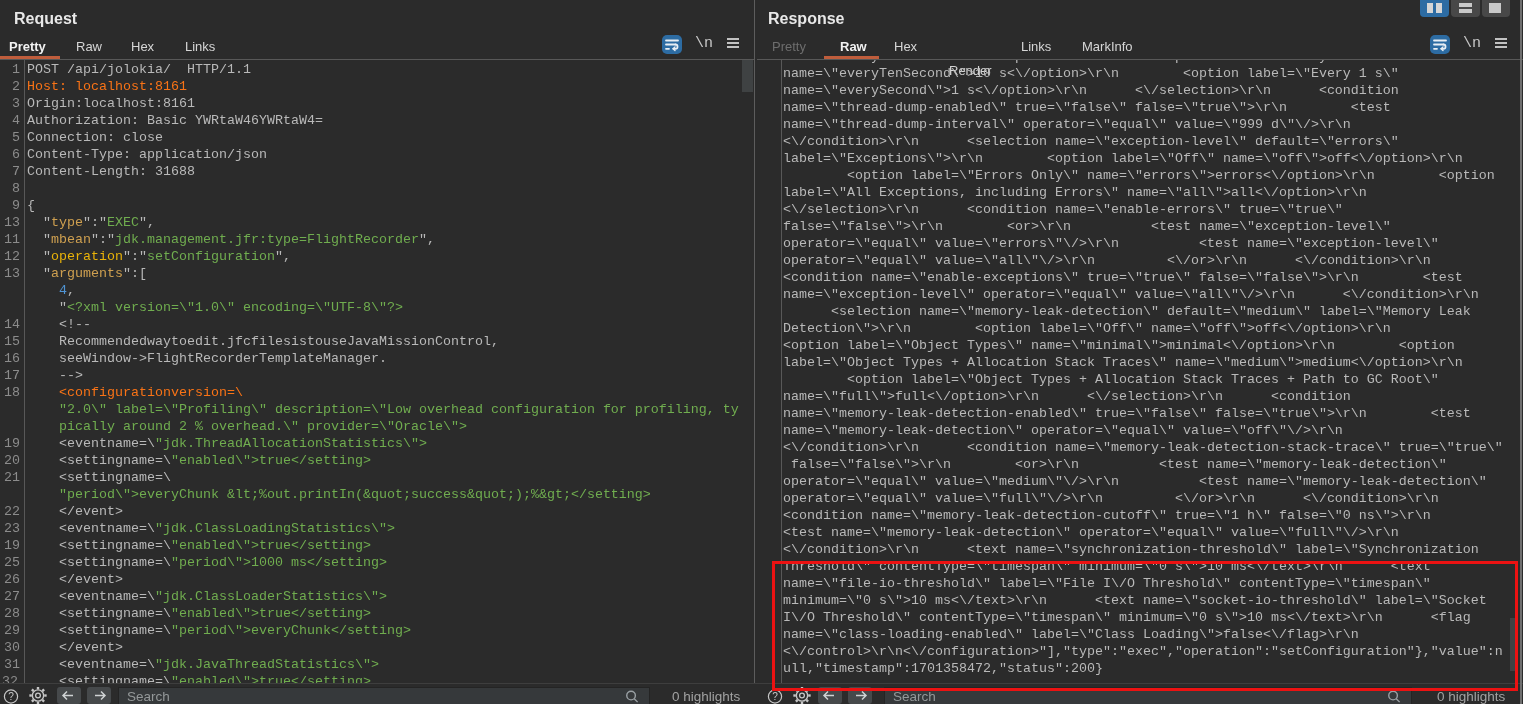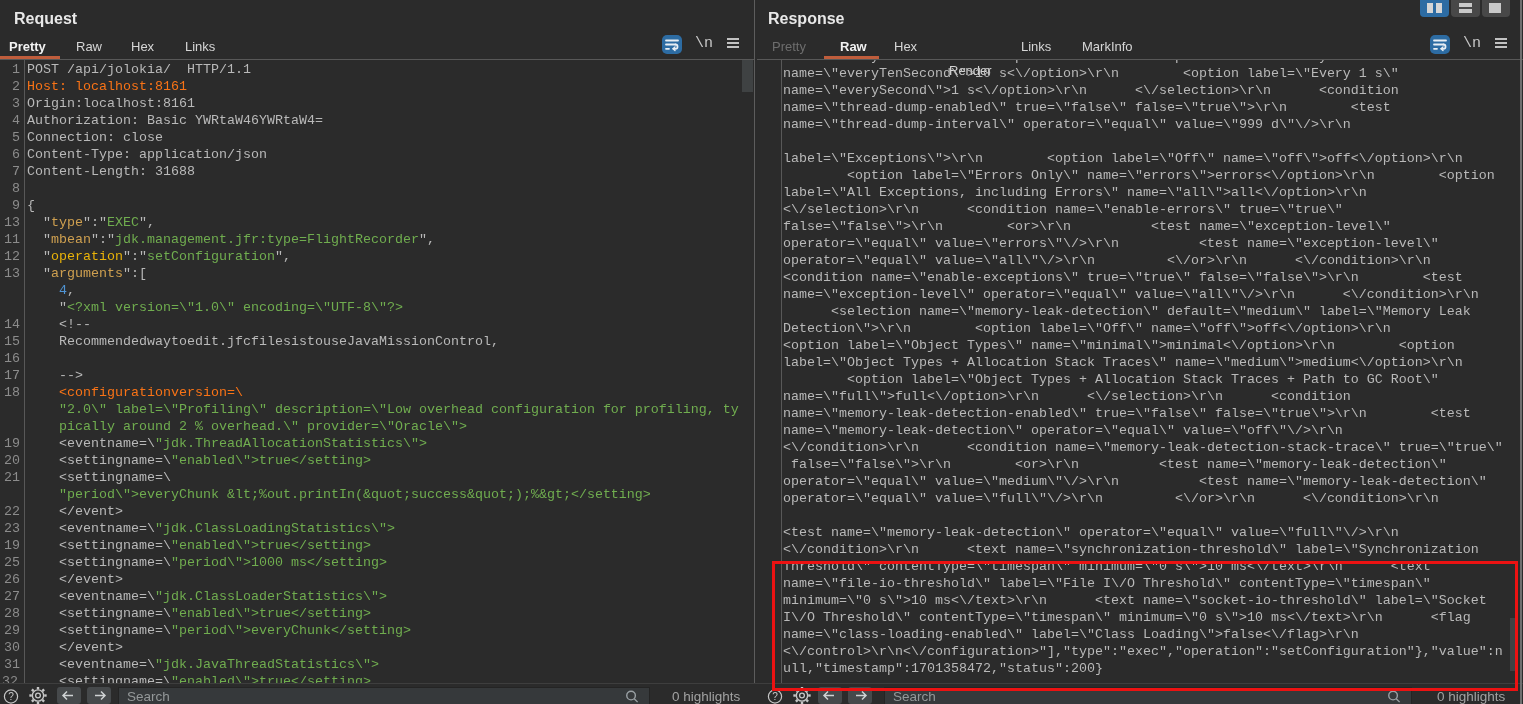--- a/index.html
+++ b/index.html
@@ -83,20 +83,21 @@
     <div class="row mono" style="left:27px;top:188px;"><span style="color:#b9b9b9;">  "</span><span style="color:#eab308;">operation</span><span style="color:#b9b9b9;">":"</span><span style="color:#70ad4f;">setConfiguration</span><span style="color:#b9b9b9;">",</span></div>
     <div class="row mono" style="left:0;top:205px;width:20px;text-align:right;color:#8c8c8c;">13</div>
     <div class="row mono" style="left:27px;top:205px;"><span style="color:#b9b9b9;">  "</span><span style="color:#cfa050;">arguments</span><span style="color:#b9b9b9;">":[</span></div>
     <div class="row mono" style="left:27px;top:222px;"><span style="color:#b9b9b9;">    </span><span style="color:#4f94d4;">4</span><span style="color:#b9b9b9;">,</span></div>
     <div class="row mono" style="left:27px;top:239px;"><span style="color:#b9b9b9;">    "</span><span style="color:#70ad4f;">&lt;?xml version=\"1.0\" encoding=\"UTF-8\"?&gt;</span></div>
     <div class="row mono" style="left:0;top:256px;width:20px;text-align:right;color:#8c8c8c;">14</div>
     <div class="row mono" style="left:27px;top:256px;"><span style="color:#b9b9b9;">    &lt;!--</span></div>
     <div class="row mono" style="left:0;top:273px;width:20px;text-align:right;color:#8c8c8c;">15</div>
     <div class="row mono" style="left:27px;top:273px;"><span style="color:#b9b9b9;">    Recommendedwaytoedit.jfcfilesistouseJavaMissionControl,</span></div>
     <div class="row mono" style="left:0;top:290px;width:20px;text-align:right;color:#8c8c8c;">16</div>
+    <div class="row mono" style="left:27px;top:290px;"><span style="color:#b9b9b9;">    seeWindow-&gt;FlightRecorderTemplateManager.</span></div>
     <div class="row mono" style="left:0;top:307px;width:20px;text-align:right;color:#8c8c8c;">17</div>
     <div class="row mono" style="left:27px;top:307px;"><span style="color:#b9b9b9;">    --&gt;</span></div>
     <div class="row mono" style="left:0;top:324px;width:20px;text-align:right;color:#8c8c8c;">18</div>
     <div class="row mono" style="left:27px;top:324px;"><span style="color:#f97316;">    &lt;configurationversion=\</span></div>
     <div class="row mono" style="left:27px;top:341px;"><span style="color:#b9b9b9;">    </span><span style="color:#70ad4f;">"2.0\" label=\"Profiling\" description=\"Low overhead configuration for profiling, ty</span></div>
     <div class="row mono" style="left:27px;top:358px;"><span style="color:#b9b9b9;">    </span><span style="color:#70ad4f;">pically around 2 % overhead.\" provider=\"Oracle\"&gt;</span></div>
     <div class="row mono" style="left:0;top:375px;width:20px;text-align:right;color:#8c8c8c;">19</div>
     <div class="row mono" style="left:27px;top:375px;"><span style="color:#b9b9b9;">    &lt;eventname=\</span><span style="color:#70ad4f;">"jdk.ThreadAllocationStatistics\"&gt;</span></div>
     <div class="row mono" style="left:0;top:392px;width:20px;text-align:right;color:#8c8c8c;">20</div>
     <div class="row mono" style="left:27px;top:392px;"><span style="color:#b9b9b9;">    &lt;settingname=\</span><span style="color:#70ad4f;">"enabled\"&gt;true&lt;/setting&gt;</span></div>
@@ -128,20 +129,21 @@
   </div>
 <div class="abs" style="left:742px;top:60px;width:11px;height:32px;background:#3f4243;"></div>
 <div class="abs" style="left:754px;top:0;width:1px;height:704px;background:#5d5d5d;"></div>
 <div class="abs" style="left:757px;top:60px;width:766px;height:623px;overflow:hidden;">
     <div class="abs" style="left:24px;top:0;width:1px;height:623px;background:#585858;"></div>
     <div class="row mono" style="left:26px;top:-12px;color:#b9b9b9;">name=\"everyMinute\"&gt;60 s&lt;\/option&gt;\r\n        &lt;option label=\"Every 10 s\"</div>
     <div class="row mono" style="left:26px;top:5px;color:#b9b9b9;">name=\"everyTenSecond\"&gt;10 s&lt;\/option&gt;\r\n        &lt;option label=\"Every 1 s\"</div>
     <div class="row mono" style="left:26px;top:22px;color:#b9b9b9;">name=\"everySecond\"&gt;1 s&lt;\/option&gt;\r\n      &lt;\/selection&gt;\r\n      &lt;condition</div>
     <div class="row mono" style="left:26px;top:39px;color:#b9b9b9;">name=\"thread-dump-enabled\" true=\"false\" false=\"true\"&gt;\r\n        &lt;test</div>
     <div class="row mono" style="left:26px;top:56px;color:#b9b9b9;">name=\"thread-dump-interval\" operator=\"equal\" value=\"999 d\"\/&gt;\r\n</div>
+    <div class="row mono" style="left:26px;top:73px;color:#b9b9b9;">&lt;\/condition&gt;\r\n      &lt;selection name=\"exception-level\" default=\"errors\"</div>
     <div class="row mono" style="left:26px;top:90px;color:#b9b9b9;">label=\"Exceptions\"&gt;\r\n        &lt;option label=\"Off\" name=\"off\"&gt;off&lt;\/option&gt;\r\n</div>
     <div class="row mono" style="left:26px;top:107px;color:#b9b9b9;">        &lt;option label=\"Errors Only\" name=\"errors\"&gt;errors&lt;\/option&gt;\r\n        &lt;option</div>
     <div class="row mono" style="left:26px;top:124px;color:#b9b9b9;">label=\"All Exceptions, including Errors\" name=\"all\"&gt;all&lt;\/option&gt;\r\n</div>
     <div class="row mono" style="left:26px;top:141px;color:#b9b9b9;">&lt;\/selection&gt;\r\n      &lt;condition name=\"enable-errors\" true=\"true\"</div>
     <div class="row mono" style="left:26px;top:158px;color:#b9b9b9;">false=\"false\"&gt;\r\n        &lt;or&gt;\r\n          &lt;test name=\"exception-level\"</div>
     <div class="row mono" style="left:26px;top:175px;color:#b9b9b9;">operator=\"equal\" value=\"errors\"\/&gt;\r\n          &lt;test name=\"exception-level\"</div>
     <div class="row mono" style="left:26px;top:192px;color:#b9b9b9;">operator=\"equal\" value=\"all\"\/&gt;\r\n         &lt;\/or&gt;\r\n      &lt;\/condition&gt;\r\n</div>
     <div class="row mono" style="left:26px;top:209px;color:#b9b9b9;">&lt;condition name=\"enable-exceptions\" true=\"true\" false=\"false\"&gt;\r\n        &lt;test</div>
     <div class="row mono" style="left:26px;top:226px;color:#b9b9b9;">name=\"exception-level\" operator=\"equal\" value=\"all\"\/&gt;\r\n      &lt;\/condition&gt;\r\n</div>
     <div class="row mono" style="left:26px;top:243px;color:#b9b9b9;">      &lt;selection name=\"memory-leak-detection\" default=\"medium\" label=\"Memory Leak</div>
@@ -149,20 +151,21 @@
     <div class="row mono" style="left:26px;top:277px;color:#b9b9b9;">&lt;option label=\"Object Types\" name=\"minimal\"&gt;minimal&lt;\/option&gt;\r\n        &lt;option</div>
     <div class="row mono" style="left:26px;top:294px;color:#b9b9b9;">label=\"Object Types + Allocation Stack Traces\" name=\"medium\"&gt;medium&lt;\/option&gt;\r\n</div>
     <div class="row mono" style="left:26px;top:311px;color:#b9b9b9;">        &lt;option label=\"Object Types + Allocation Stack Traces + Path to GC Root\"</div>
     <div class="row mono" style="left:26px;top:328px;color:#b9b9b9;">name=\"full\"&gt;full&lt;\/option&gt;\r\n      &lt;\/selection&gt;\r\n      &lt;condition</div>
     <div class="row mono" style="left:26px;top:345px;color:#b9b9b9;">name=\"memory-leak-detection-enabled\" true=\"false\" false=\"true\"&gt;\r\n        &lt;test</div>
     <div class="row mono" style="left:26px;top:362px;color:#b9b9b9;">name=\"memory-leak-detection\" operator=\"equal\" value=\"off\"\/&gt;\r\n</div>
     <div class="row mono" style="left:26px;top:379px;color:#b9b9b9;">&lt;\/condition&gt;\r\n      &lt;condition name=\"memory-leak-detection-stack-trace\" true=\"true\"</div>
     <div class="row mono" style="left:26px;top:396px;color:#b9b9b9;"> false=\"false\"&gt;\r\n        &lt;or&gt;\r\n          &lt;test name=\"memory-leak-detection\"</div>
     <div class="row mono" style="left:26px;top:413px;color:#b9b9b9;">operator=\"equal\" value=\"medium\"\/&gt;\r\n          &lt;test name=\"memory-leak-detection\"</div>
     <div class="row mono" style="left:26px;top:430px;color:#b9b9b9;">operator=\"equal\" value=\"full\"\/&gt;\r\n         &lt;\/or&gt;\r\n      &lt;\/condition&gt;\r\n</div>
+    <div class="row mono" style="left:26px;top:447px;color:#b9b9b9;">&lt;condition name=\"memory-leak-detection-cutoff\" true=\"1 h\" false=\"0 ns\"&gt;\r\n</div>
     <div class="row mono" style="left:26px;top:464px;color:#b9b9b9;">&lt;test name=\"memory-leak-detection\" operator=\"equal\" value=\"full\"\/&gt;\r\n</div>
     <div class="row mono" style="left:26px;top:481px;color:#b9b9b9;">&lt;\/condition&gt;\r\n      &lt;text name=\"synchronization-threshold\" label=\"Synchronization</div>
     <div class="row mono" style="left:26px;top:498px;color:#b9b9b9;">Threshold\" contentType=\"timespan\" minimum=\"0 s\"&gt;10 ms&lt;\/text&gt;\r\n      &lt;text</div>
     <div class="row mono" style="left:26px;top:515px;color:#b9b9b9;">name=\"file-io-threshold\" label=\"File I\/O Threshold\" contentType=\"timespan\"</div>
     <div class="row mono" style="left:26px;top:532px;color:#b9b9b9;">minimum=\"0 s\"&gt;10 ms&lt;\/text&gt;\r\n      &lt;text name=\"socket-io-threshold\" label=\"Socket</div>
     <div class="row mono" style="left:26px;top:549px;color:#b9b9b9;">I\/O Threshold\" contentType=\"timespan\" minimum=\"0 s\"&gt;10 ms&lt;\/text&gt;\r\n      &lt;flag</div>
     <div class="row mono" style="left:26px;top:566px;color:#b9b9b9;">name=\"class-loading-enabled\" label=\"Class Loading\"&gt;false&lt;\/flag&gt;\r\n</div>
     <div class="row mono" style="left:26px;top:583px;color:#b9b9b9;">&lt;\/control&gt;\r\n&lt;\/configuration&gt;"],"type":"exec","operation":"setConfiguration"},"value":n</div>
     <div class="row mono" style="left:26px;top:600px;color:#b9b9b9;">ull,"timestamp":1701358472,"status":200}</div>
   </div>

